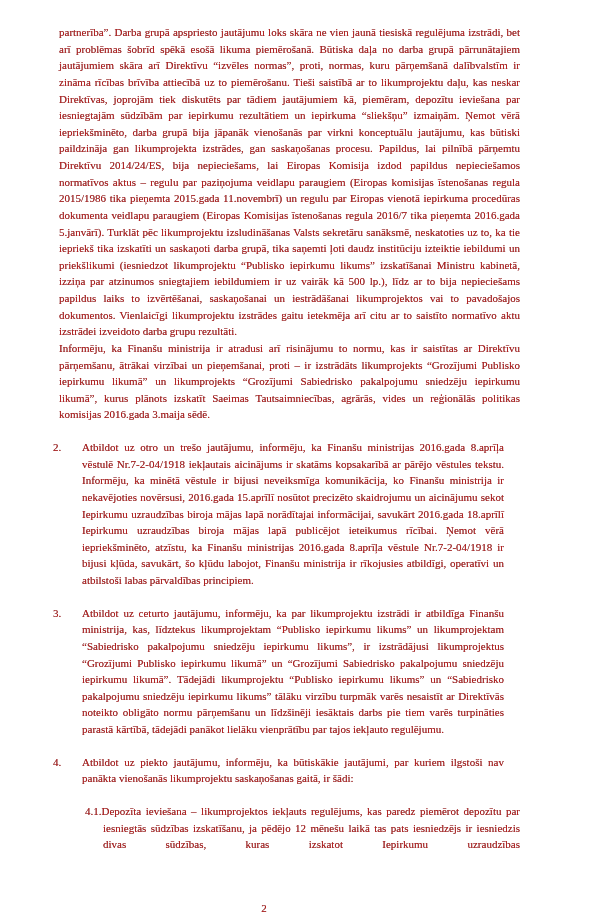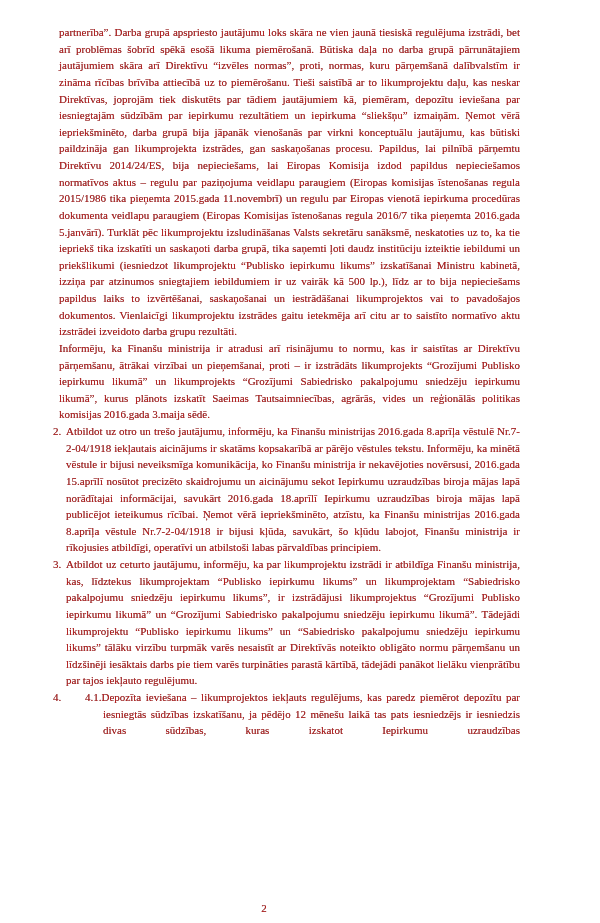--- a/index.html
+++ b/index.html
@@ -33,21 +33,21 @@
     position: relative;
     margin: 0 8px 0 66px;
   }
   .item .num {
     position: absolute;
     left: -13px;
     top: 0;
     white-space: nowrap;
   }
   .itext {
-    margin: 0;
+    margin: 16px;
     text-align: justify;
   }
   .subitem {
     margin: 0 0 9px 37px;
     text-indent: -18px;
     text-align: justify;
     text-align-last: justify;
   }
   .pagenum {
     position: absolute;
@@ -72,19 +72,20 @@
       <p class="itext">Atbildot uz otro un trešo jautājumu, informēju, ka Finanšu ministrijas 2016.gada 8.aprīļa vēstulē Nr.7-2-04/1918 iekļautais aicinājums ir skatāms kopsakarībā ar pārējo vēstules tekstu. Informēju, ka minētā vēstule ir bijusi neveiksmīga komunikācija, ko Finanšu ministrija ir nekavējoties novērsusi, 2016.gada 15.aprīlī nosūtot precizēto skaidrojumu un aicinājumu sekot Iepirkumu uzraudzības biroja mājas lapā norādītajai informācijai, savukārt 2016.gada 18.aprīlī Iepirkumu uzraudzības biroja mājas lapā publicējot ieteikumus rīcībai. Ņemot vērā iepriekšminēto, atzīstu, ka Finanšu ministrijas 2016.gada 8.aprīļa vēstule Nr.7-2-04/1918 ir bijusi kļūda, savukārt, šo kļūdu labojot, Finanšu ministrija ir rīkojusies atbildīgi, operatīvi un atbilstoši labas pārvaldības principiem.</p>
     </div>
 
     <div class="item">
       <span class="num">3.</span>
       <p class="itext">Atbildot uz ceturto jautājumu, informēju, ka par likumprojektu izstrādi ir atbildīga Finanšu ministrija, kas, līdztekus likumprojektam “Publisko iepirkumu likums” un likumprojektam “Sabiedrisko pakalpojumu sniedzēju iepirkumu likums”, ir izstrādājusi likumprojektus “Grozījumi Publisko iepirkumu likumā” un “Grozījumi Sabiedrisko pakalpojumu sniedzēju iepirkumu likumā”. Tādejādi likumprojektu “Publisko iepirkumu likums” un “Sabiedrisko pakalpojumu sniedzēju iepirkumu likums” tālāku virzību turpmāk varēs nesaistīt ar Direktīvās noteikto obligāto normu pārņemšanu un līdzšinēji iesāktais darbs pie tiem varēs turpināties parastā kārtībā, tādejādi panākot lielāku vienprātību par tajos iekļauto regulējumu.</p>
     </div>
 
     <div class="item">
       <span class="num">4.</span>
+      <p class="itext">Atbildot uz piekto jautājumu, informēju, ka būtiskākie jautājumi, par kuriem ilgstoši nav panākta vienošanās likumprojektu saskaņošanas gaitā, ir šādi:</p>
       <p class="subitem"><span>4.1.</span><span>Depozīta ieviešana – likumprojektos iekļauts regulējums, kas paredz piemērot depozītu par iesniegtās sūdzības izskatīšanu, ja pēdējo 12 mēnešu laikā tas pats iesniedzējs ir iesniedzis divas sūdzības, kuras izskatot Iepirkumu uzraudzības</span></p>
     </div>
 
   </div>
 
   <div class="pagenum">2</div>
 </div>
 
 </body></html>

